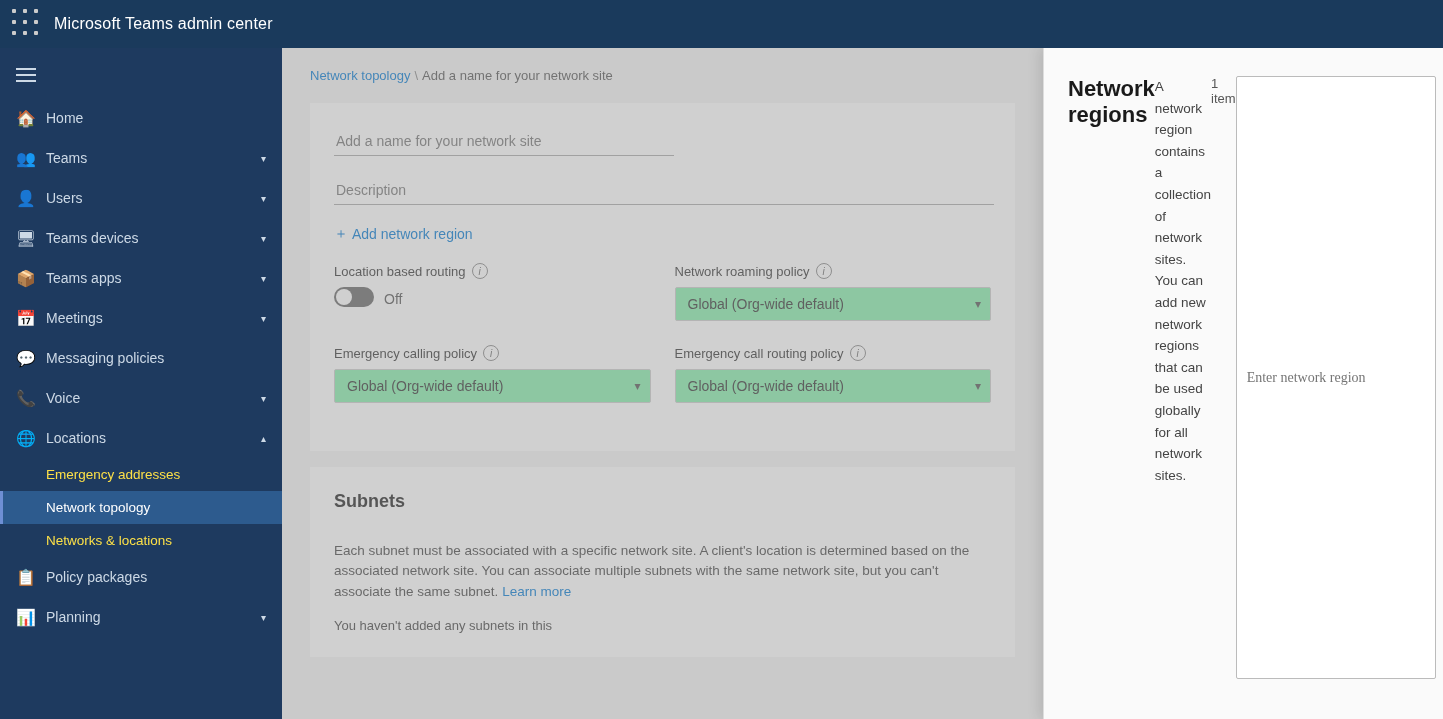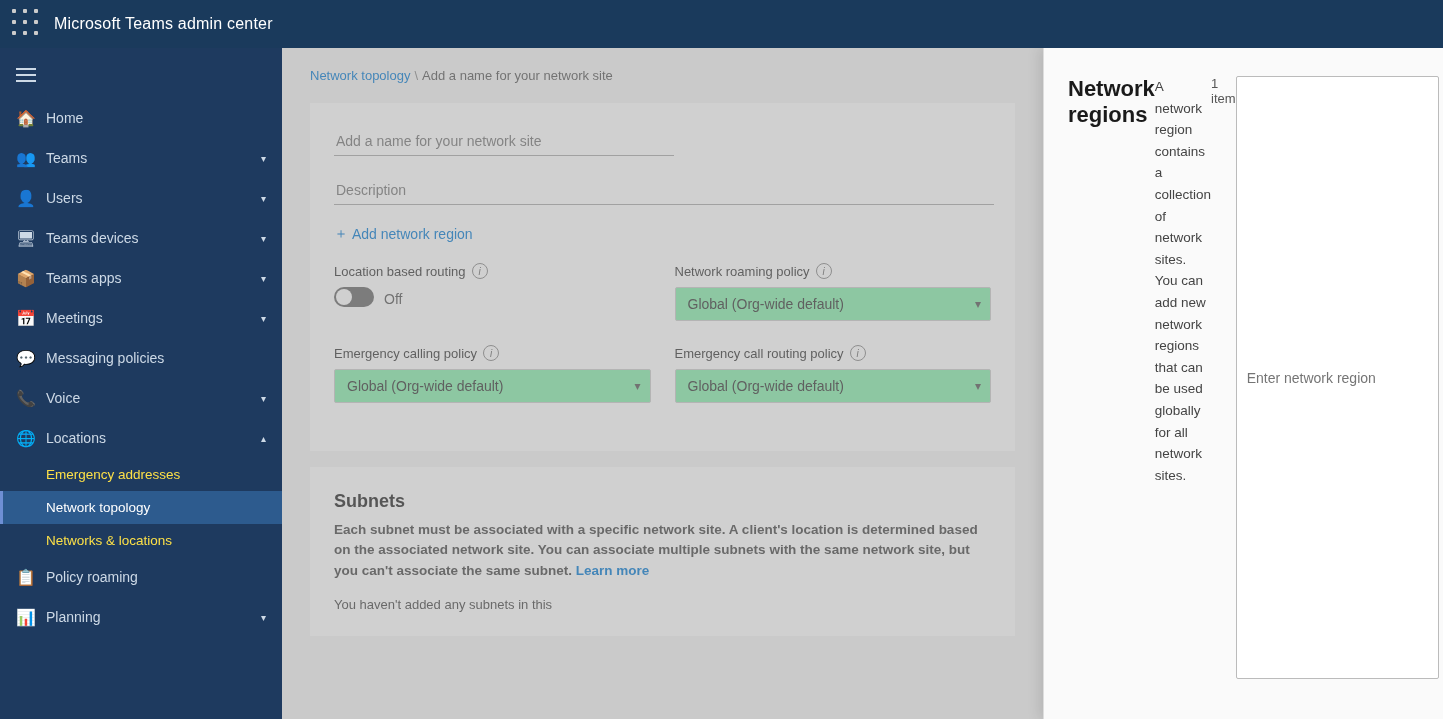--- a/index.html
+++ b/index.html
@@ -195,22 +195,22 @@
       position: absolute;
       right: 10px; top: 50%;
       transform: translateY(-50%);
       pointer-events: none;
       color: #555;
       font-size: 12px;
     }
 
     
     .subnets-section { background: white; padding: 24px; }
-    .subnets-title { font-size: 18px; font-weight: 600; color: #222; margin-bottom: 8px; }
-    .subnets-desc { font-size: 13.5px; color: #444; line-height: 1.5; font-weight: bold; }
+    .subnets-title { font-size: 18px; font-weight: 600; color: #222; margin-bottom: 29px; }
+    .subnets-desc { font-size: 13.5px; color: #444; line-height: 1.5; }
     .subnets-desc a { color: #0078d4; text-decoration: none; cursor: pointer; }
     .subnets-empty { font-size: 13px; color: #444; margin-top: 16px; }
 
     
     .right-panel {
       width: 400px;
       background: #fafafa;
       border-left: 1px solid #ddd;
       display: flex;
       padding: 28px 24px 24px;
@@ -241,20 +241,21 @@
       margin-bottom: 16px;
     }
     .panel-search-input {
       flex: 1;
       border: 1px solid #bbb;
       border-radius: 2px;
       padding: 8px 10px;
       font-size: 14px;
       outline: none;
       color: #333;
+      font-family: Liberation Serif, serif;
     }
     .panel-add-btn {
       background: #ef4444;
       color: white;
       border: none;
       padding: 8px 20px;
       font-size: 14px;
       cursor: pointer;
       border-radius: 2px;
     }
@@ -421,21 +422,21 @@
     </div>
     <div class="sidebar-sub-item active">
       <span>Network topology</span>
     </div>
     <div class="sidebar-sub-item">
       <span>Networks &amp; locations</span>
     </div>
 
     <div class="sidebar-item">
       <span class="icon">📋</span>
-      <span>Policy roaming</span>
+      <span>Policy packages</span>
     </div>
 
     <div class="sidebar-item">
       <span class="icon">📊</span>
       <span>Planning</span>
       <span class="chevron">▾</span>
     </div>
   </div>
 
   <div class="main">

